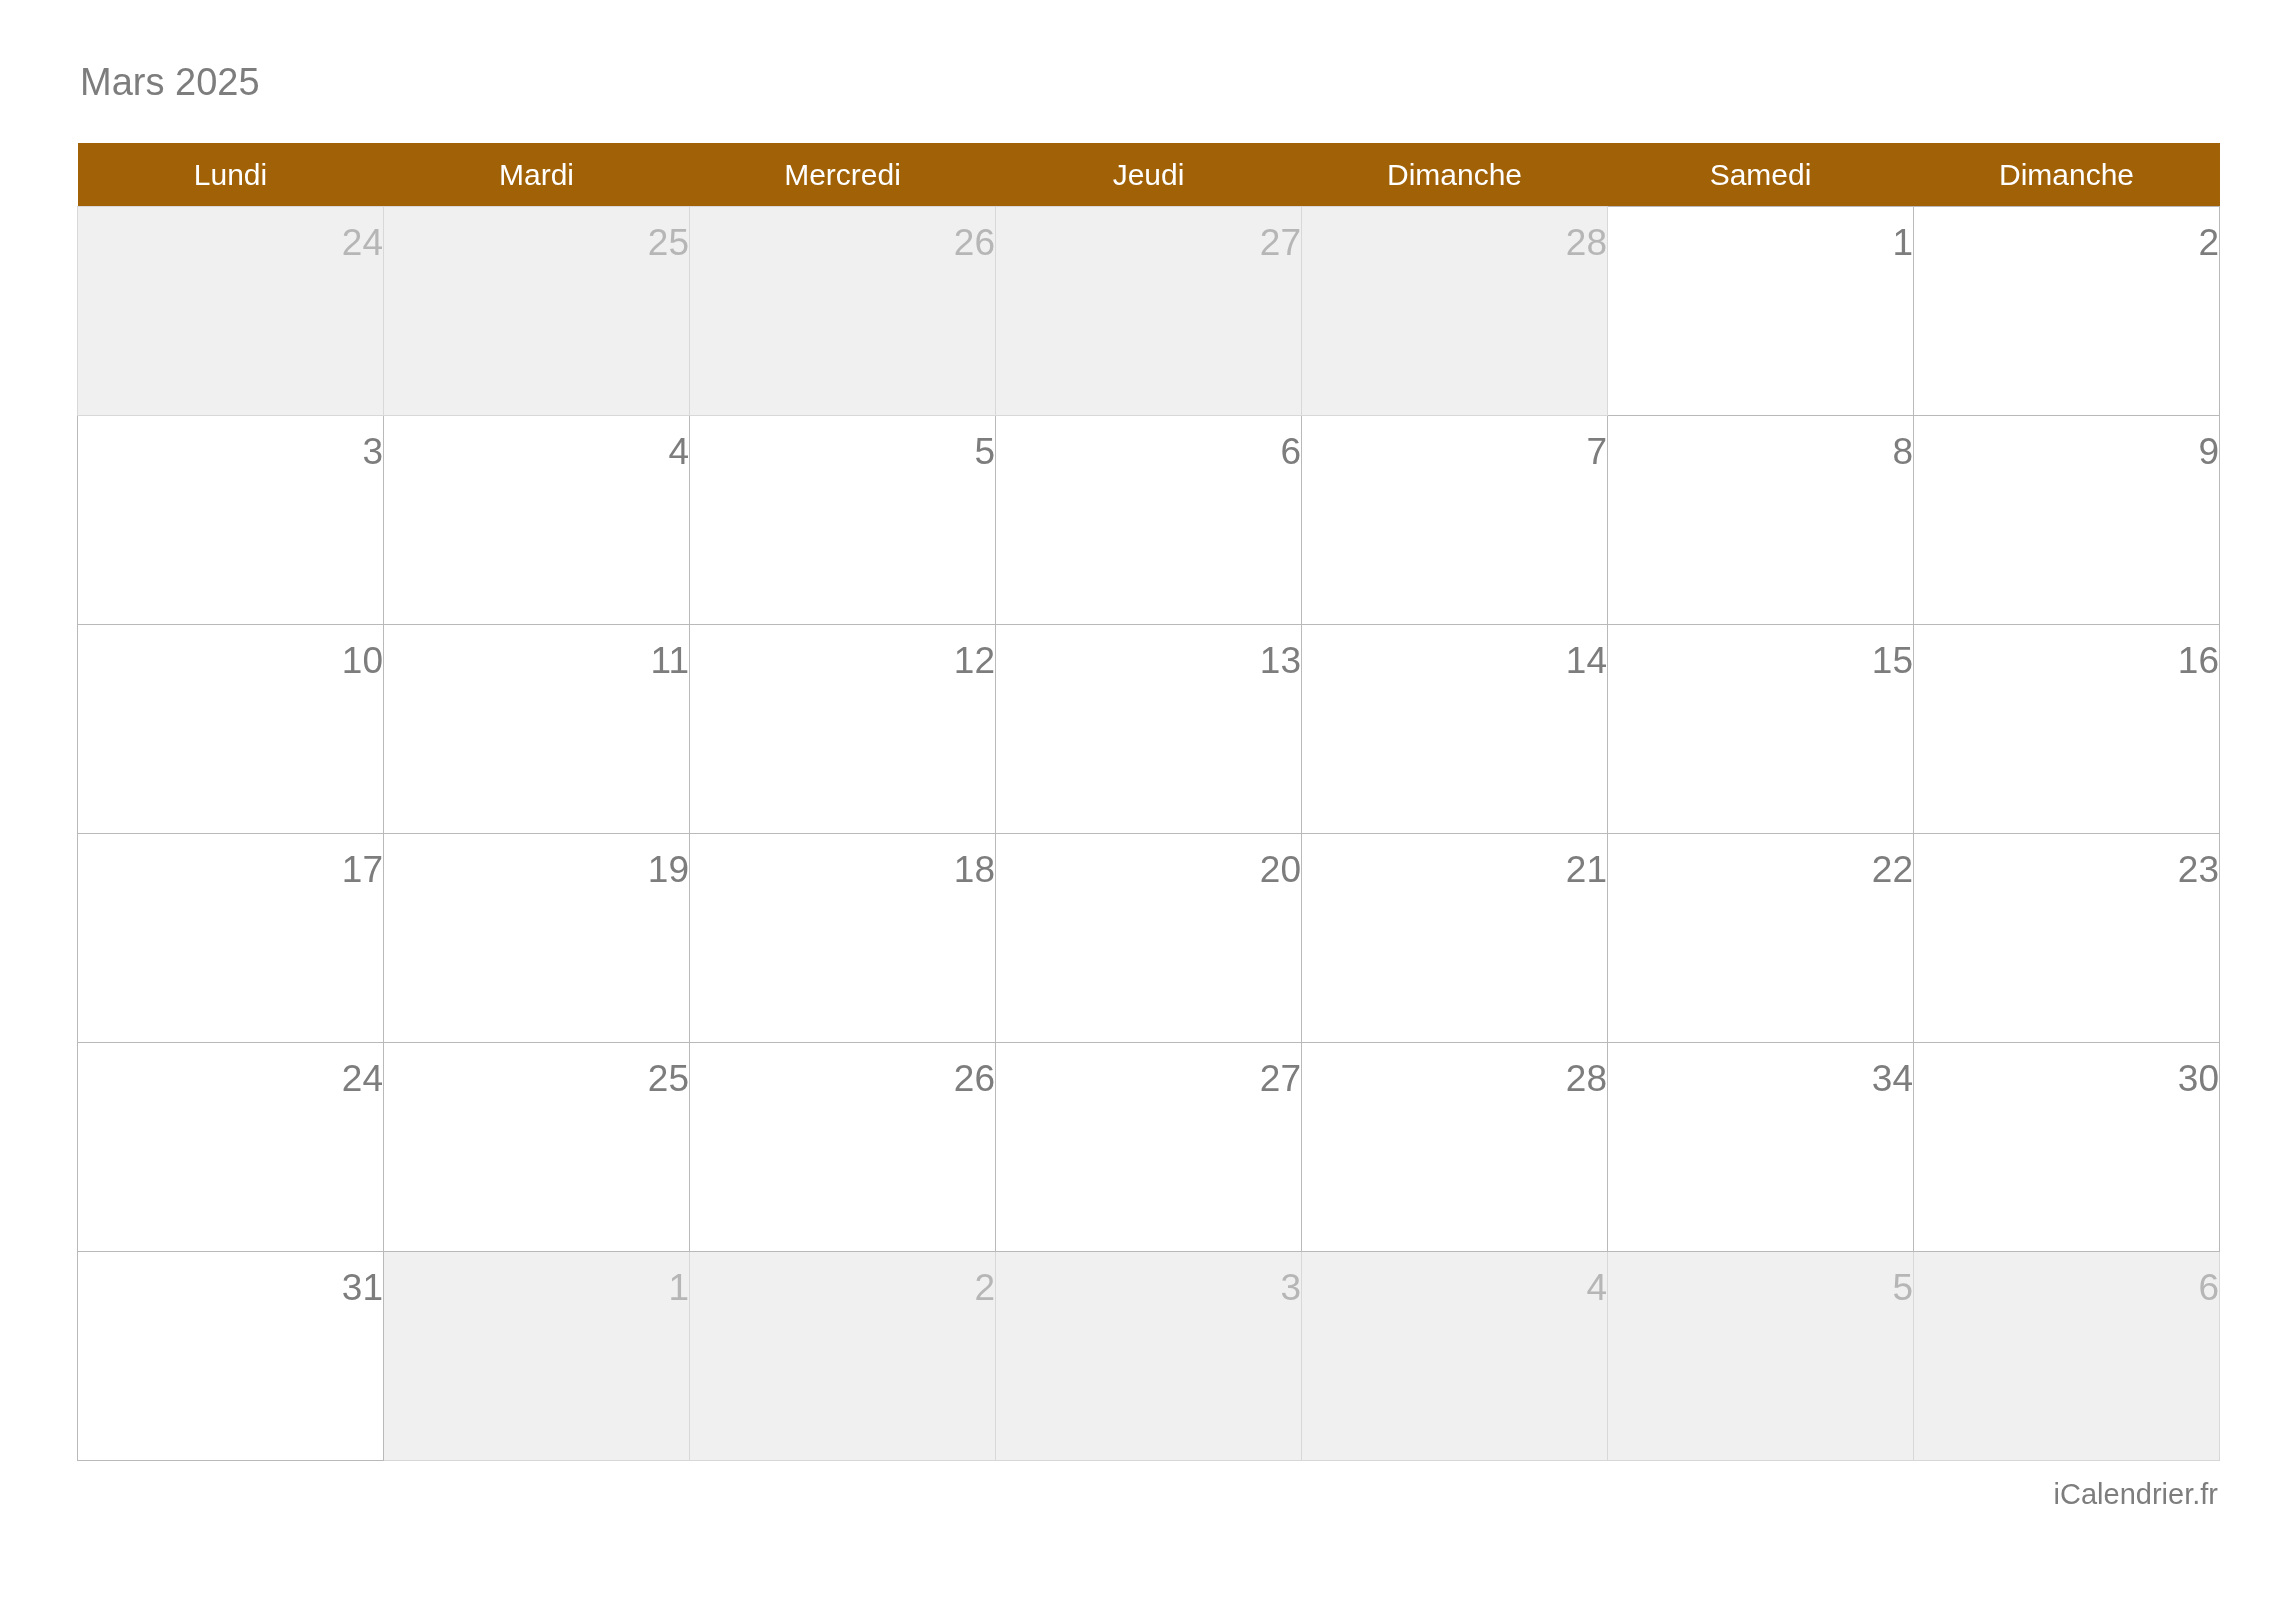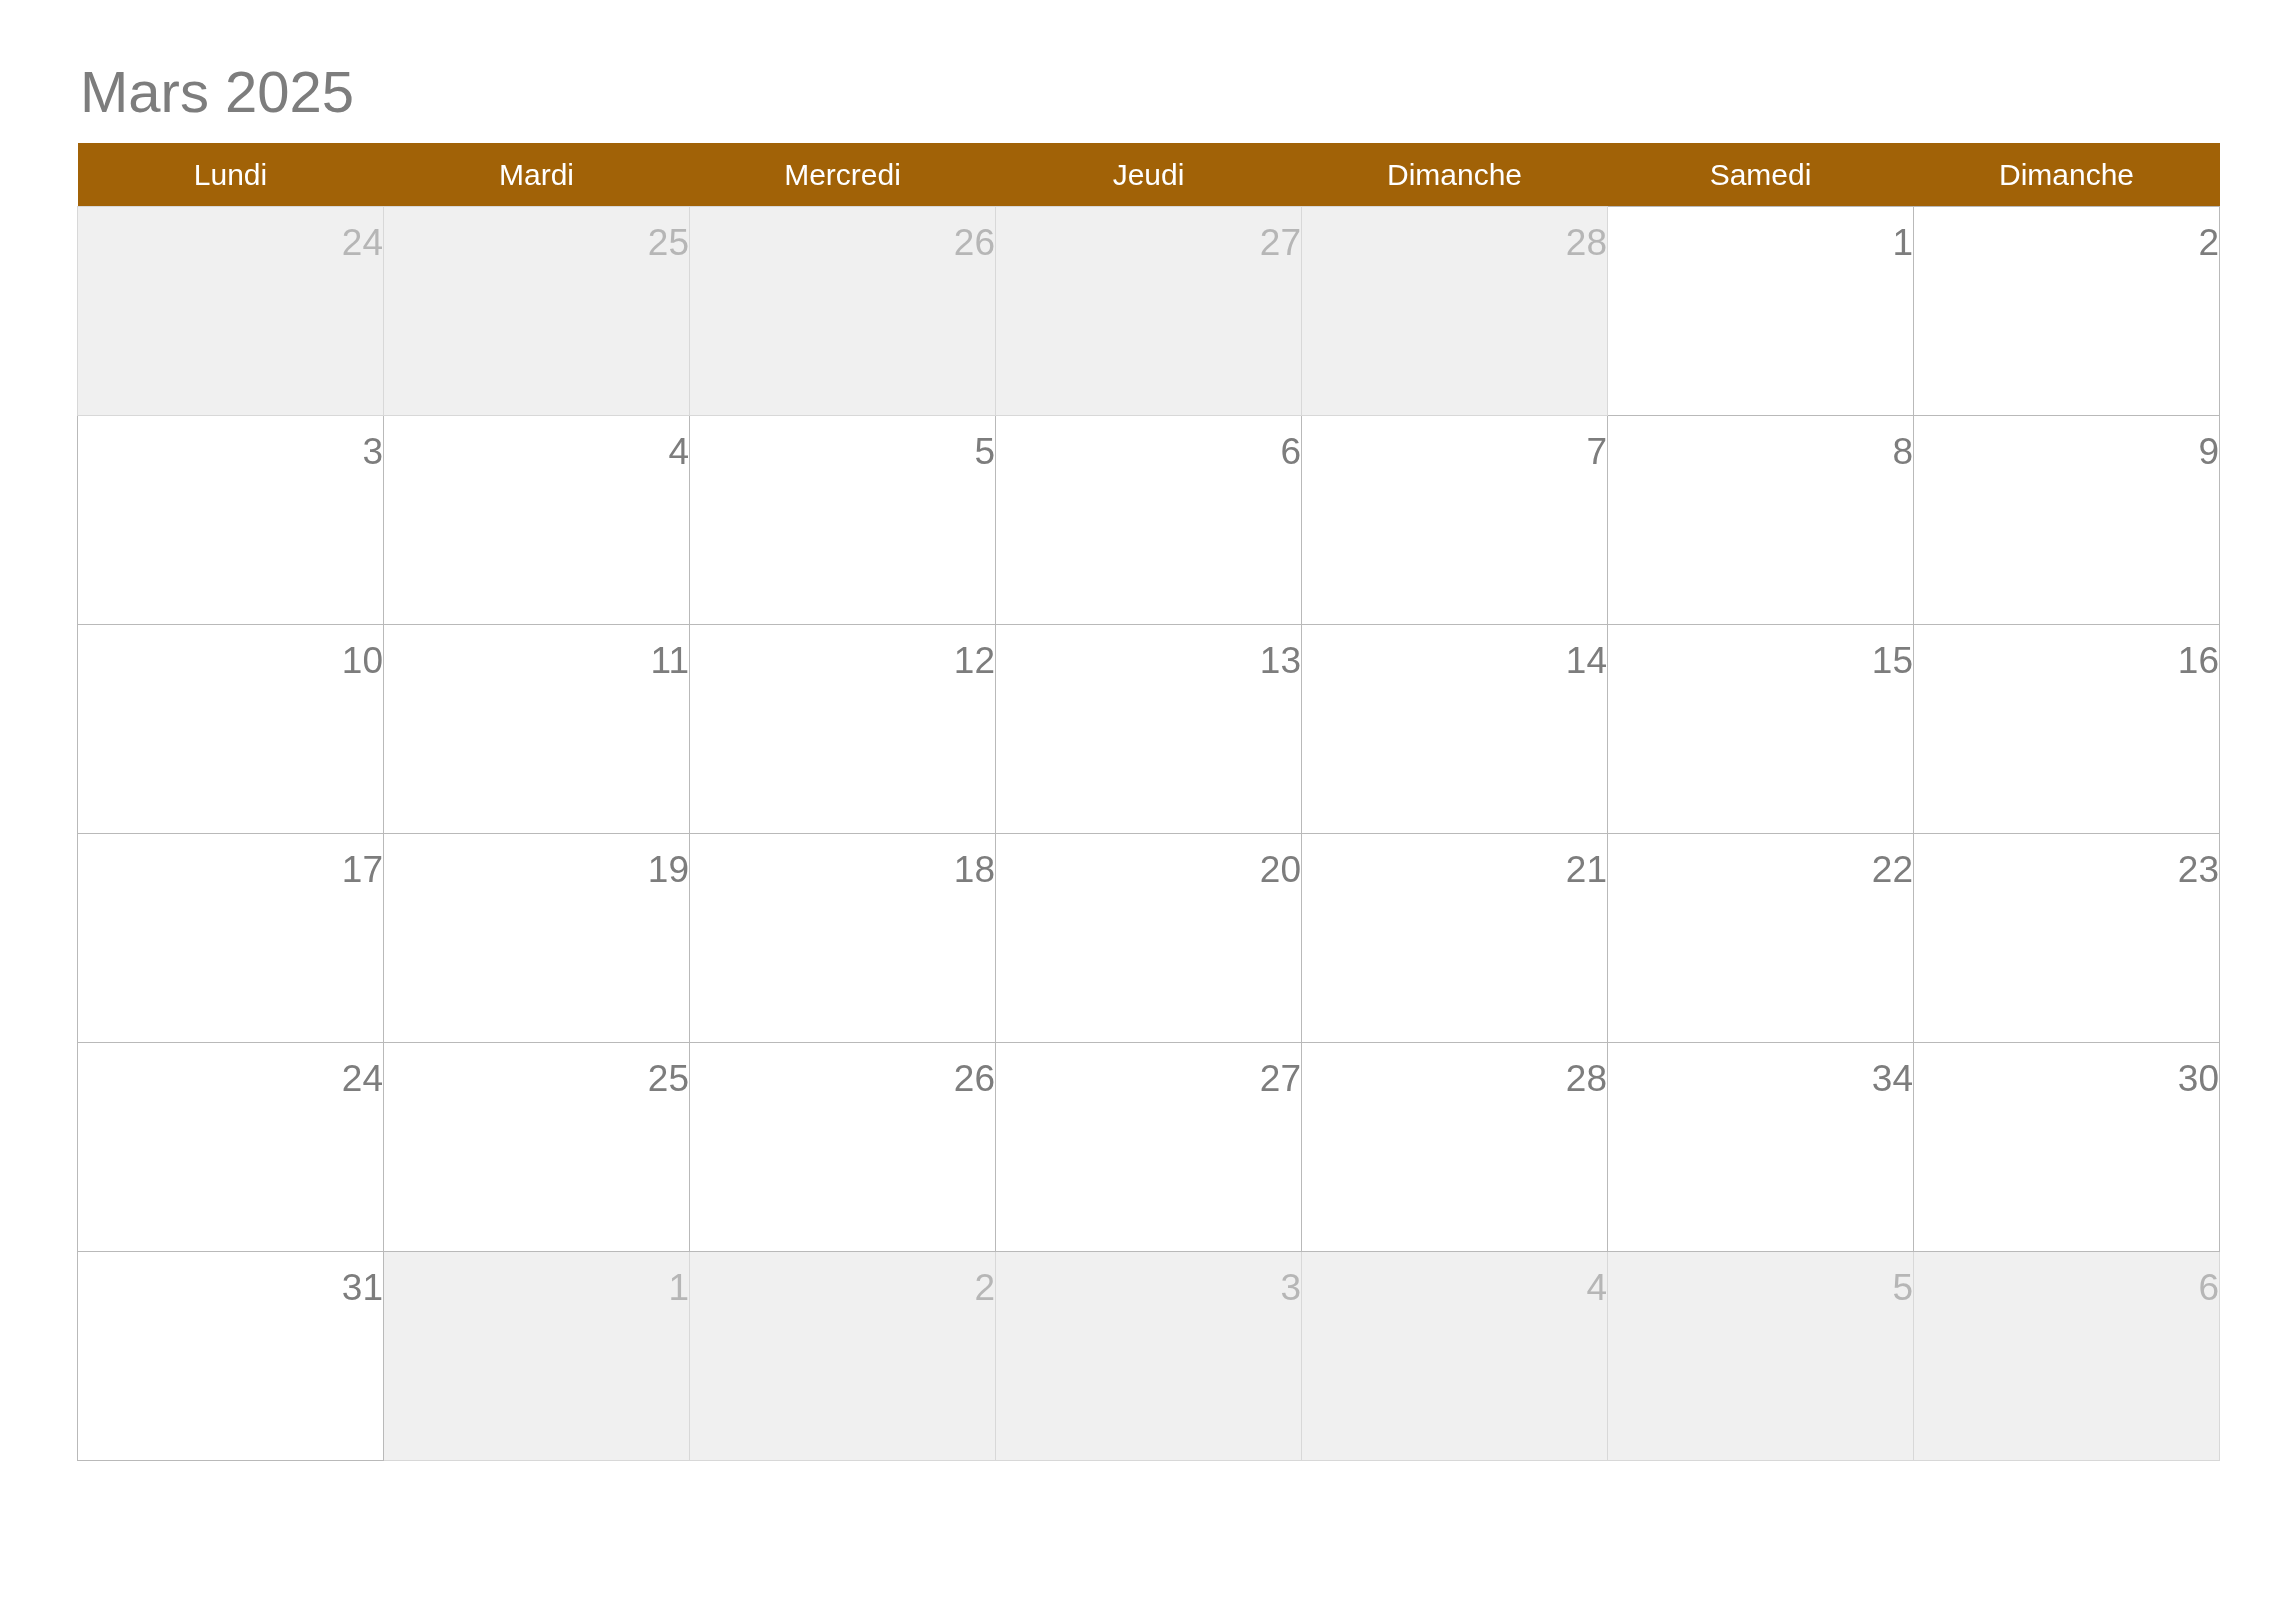--- a/index.html
+++ b/index.html
@@ -19,21 +19,21 @@
     width: 2295px;
     height: 1622px;
     box-sizing: border-box;
   }
 
   
   .cal-title {
     position: absolute;
     left: 80px;
     top: 63px;
-    font-size: 58px;
+    font-size: 38px;
     line-height: 1;
     color: #7d7d7d;
     font-weight: 400;
     letter-spacing: 0px;
     white-space: nowrap;
   }
 
   
   .cal-wrap {
     position: absolute;
@@ -272,15 +272,16 @@
               <span class="daynum">5</span>
             </td>
             <td class="out">
               <span class="daynum">6</span>
             </td>
           </tr>
         </tbody>
     </table>
   </div>
 
+  <div class="cal-footer">iCalendrier.fr</div>
 
 </div>
 
 
 </body></html>

